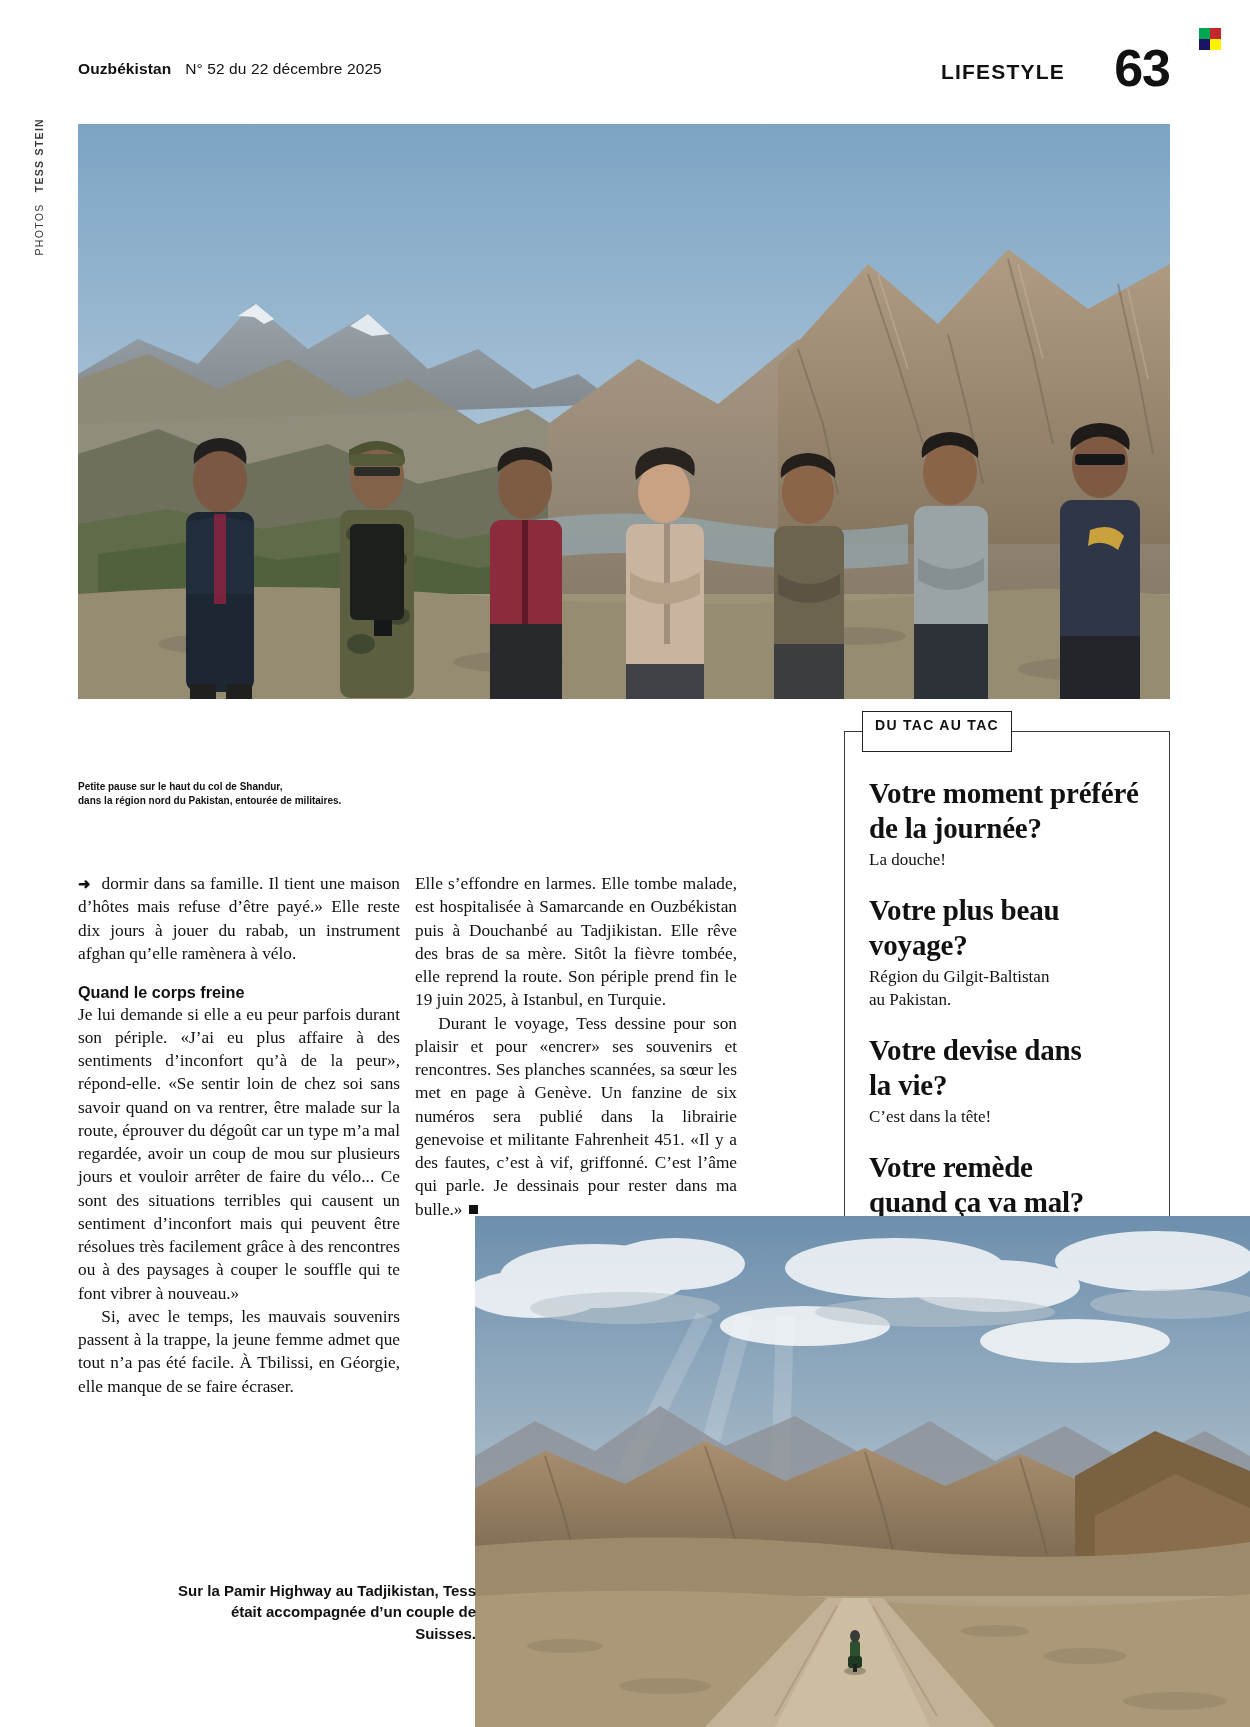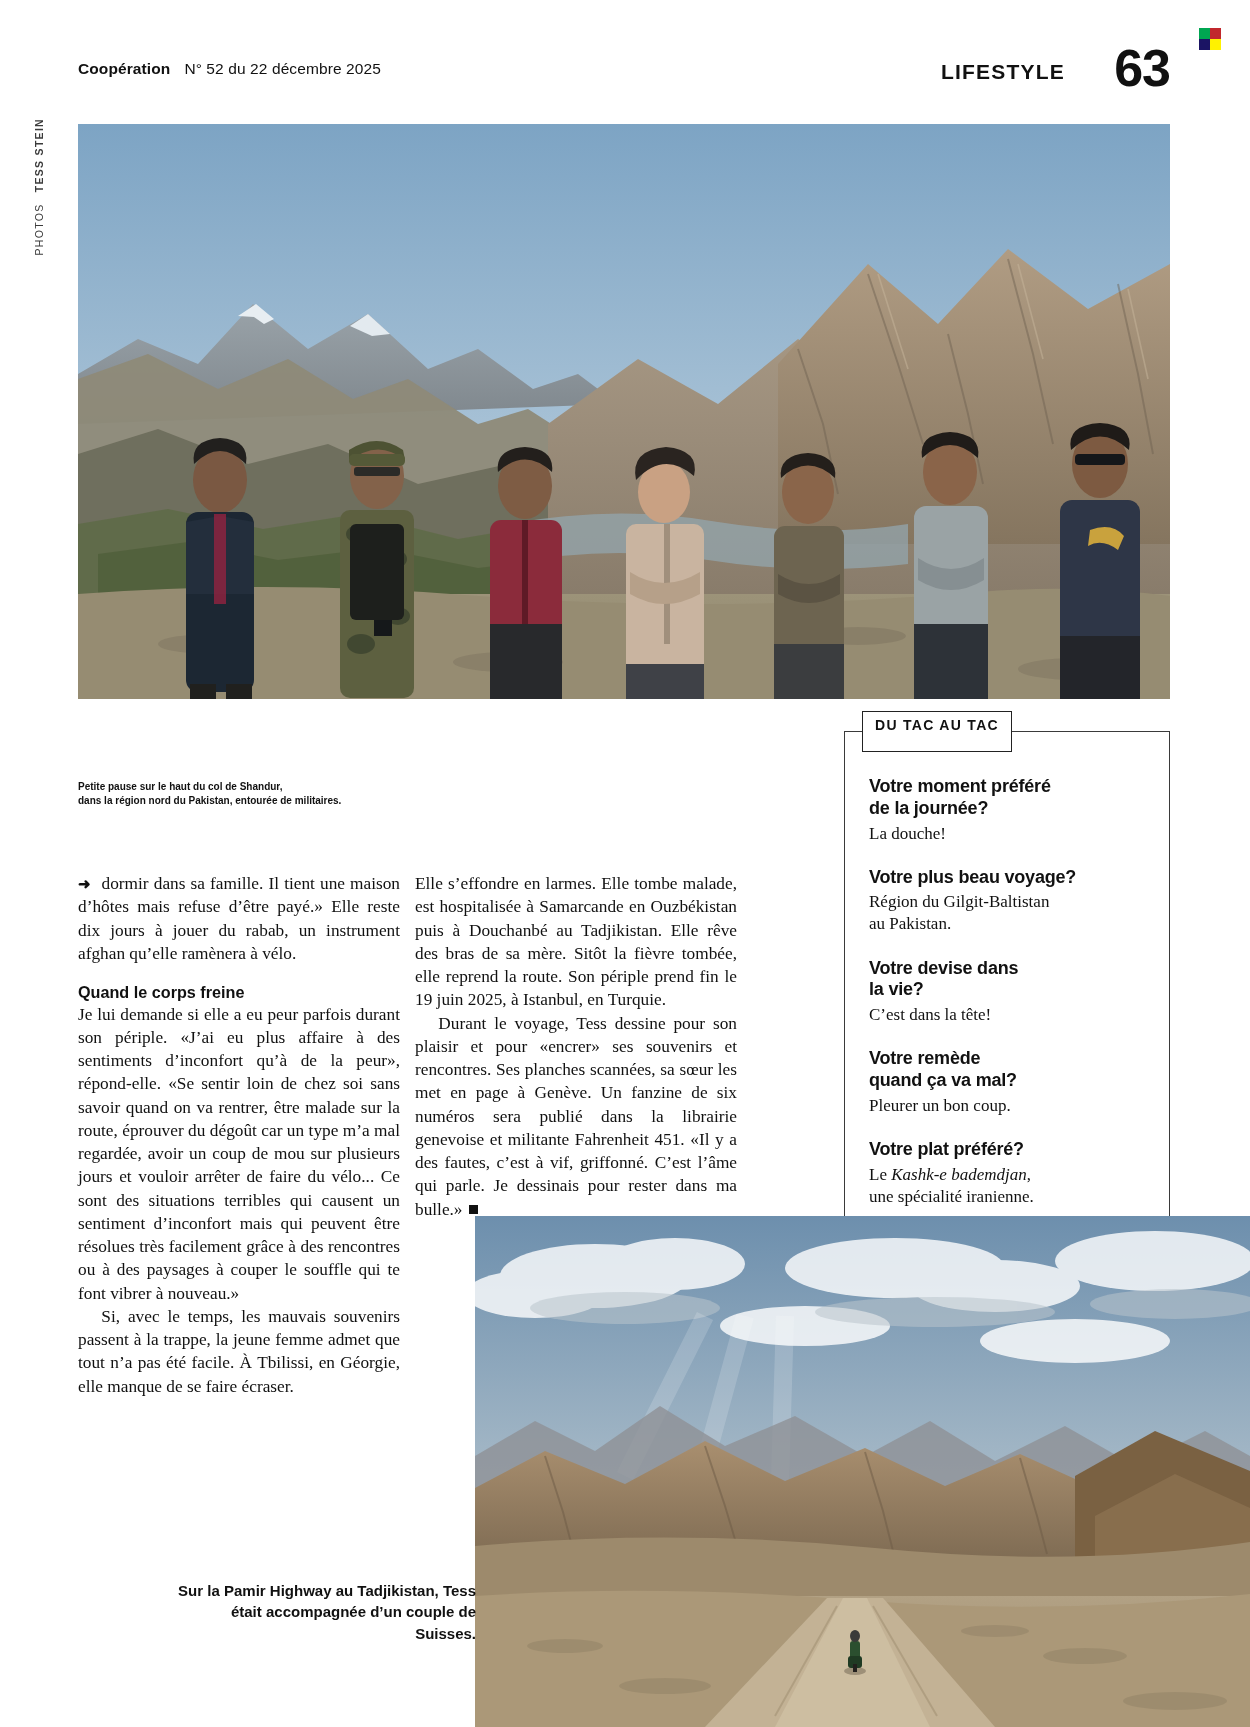--- a/index.html
+++ b/index.html
@@ -159,23 +159,23 @@
     padding: 5px 12px 18px 12px;
     font-family: "Liberation Sans", sans-serif;
     font-weight: bold;
     font-size: 14px;
     letter-spacing: 1.3px;
     z-index: 5;
   }
   .qa-item { margin-bottom: 22px; }
   .qa-item:last-child { margin-bottom: 0; }
   .qa-q {
-    font-family: Liberation Sans, sans-serif;
-    font-weight: bold;
-    font-size: 18px;
+    font-family: Liberation Serif, serif;
+    font-weight: bold;
+    font-size: 29px;
     line-height: 1.21;
     letter-spacing: -0.2px;
     margin: 0 0 3px 0;
   }
   .qa-a {
     font-family: "Liberation Serif", serif;
     font-size: 17px;
     line-height: 1.3;
     margin: 0;
   }
@@ -211,21 +211,21 @@
 <div class="page">
 
   <div class="reg-marks">
     <i style="background:#00a651"></i>
     <i style="background:#c1272d"></i>
     <i style="background:#1b1464"></i>
     <i style="background:#fff200"></i>
   </div>
 
   <div class="masthead">
-    <span class="brand">Coopération</span><span class="issue">N° 52 du 22 décembre 2025</span>
+    <span class="brand">Ouzbékistan</span><span class="issue">N° 52 du 22 décembre 2025</span>
   </div>
 
   <div class="section-label">LIFESTYLE</div>
   <div class="folio">63</div>
 
   <div class="photo-credit">
     <span class="lead">PHOTOS</span>
     <span style="margin-left:7px">TESS STEIN</span>
   </div>
 

